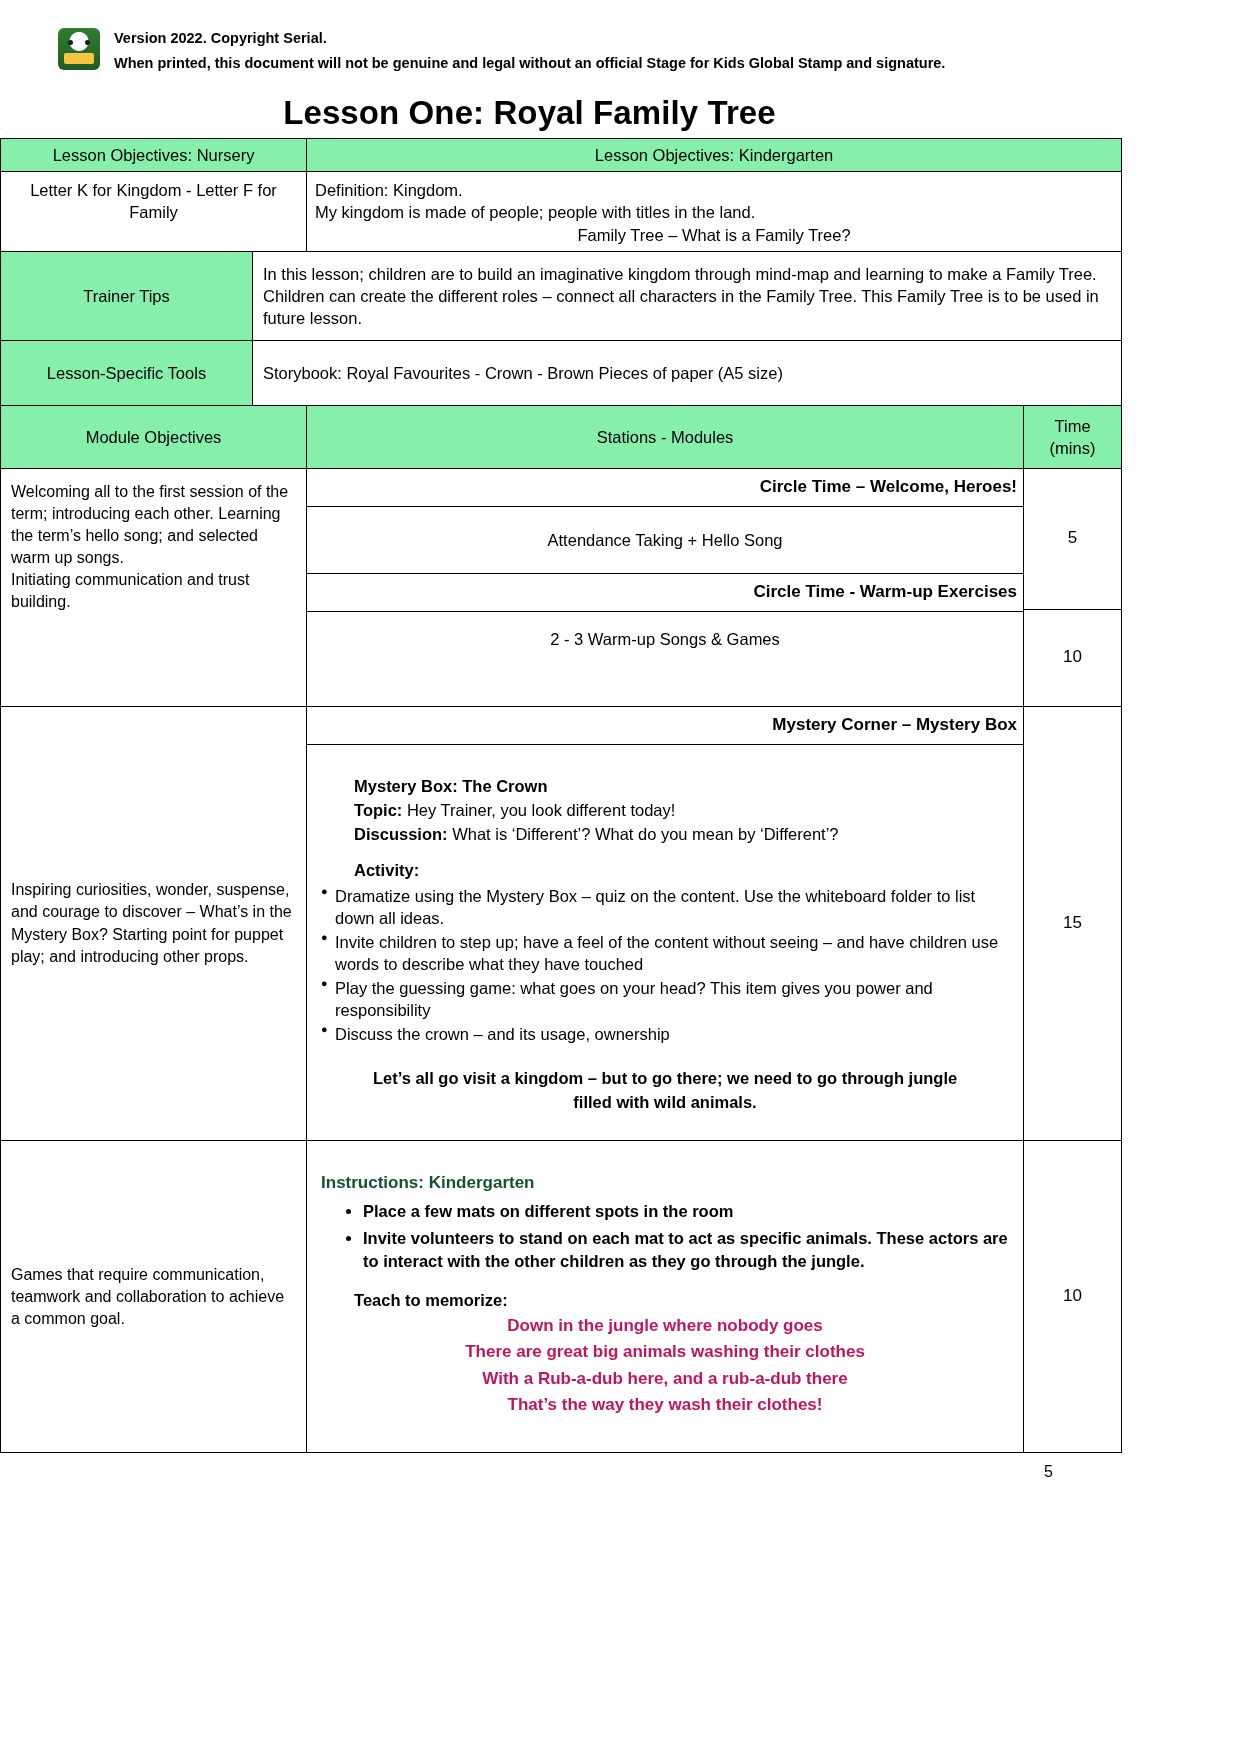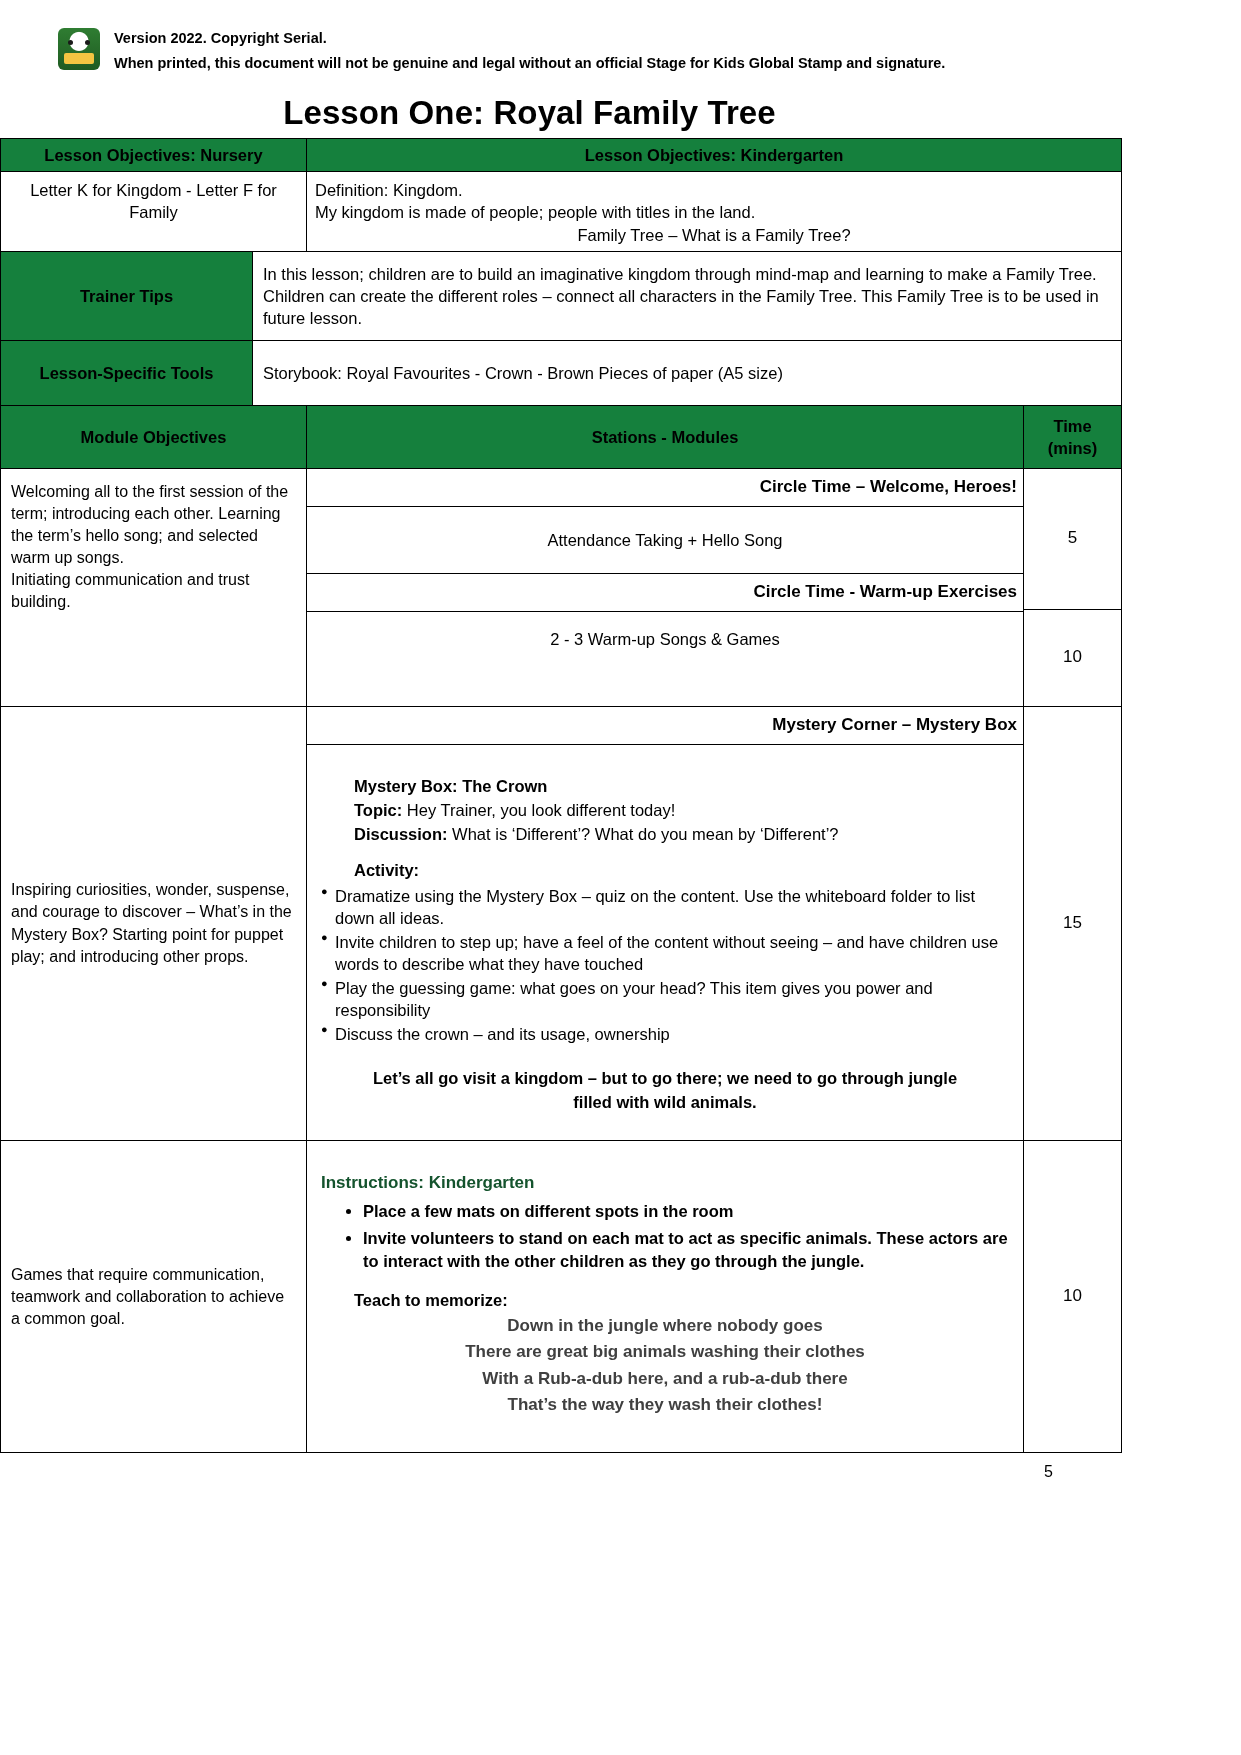--- a/index.html
+++ b/index.html
@@ -86,22 +86,22 @@
     table-layout: fixed;
   }
   td, th {
     border: 1px solid #000000;
     vertical-align: top;
     font-size: 16.5px;
     line-height: 1.35;
     padding: 5px 8px;
   }
   .hdr {
-    background: #15803d;
-    font-weight: bold;
+    background: #86efac;
+    font-weight: normal;
     text-align: center;
     vertical-align: middle;
   }
   .center { text-align: center; }
   .middle { vertical-align: middle; }
   .bold { font-weight: bold; margin-left: 33px; }
   .sub-head {
     text-align: right;
     font-weight: bold;
     font-size: 17px;
@@ -166,21 +166,21 @@
     text-align: center;
     font-weight: bold;
     line-height: 1.42;
   }
   .instructions {
     color: #14532d;
     font-weight: bold;
     font-size: 17px;
   }
   .rhyme {
-    color: #404040;
+    color: #be185d;
     font-weight: bold;
     text-align: center;
     line-height: 1.55;
     font-size: 17px;
   }
   .spacer-lg { height: 20px; }
   .spacer-md { height: 12px; }
   .page-number {
     text-align: right;
     font-size: 16px;

